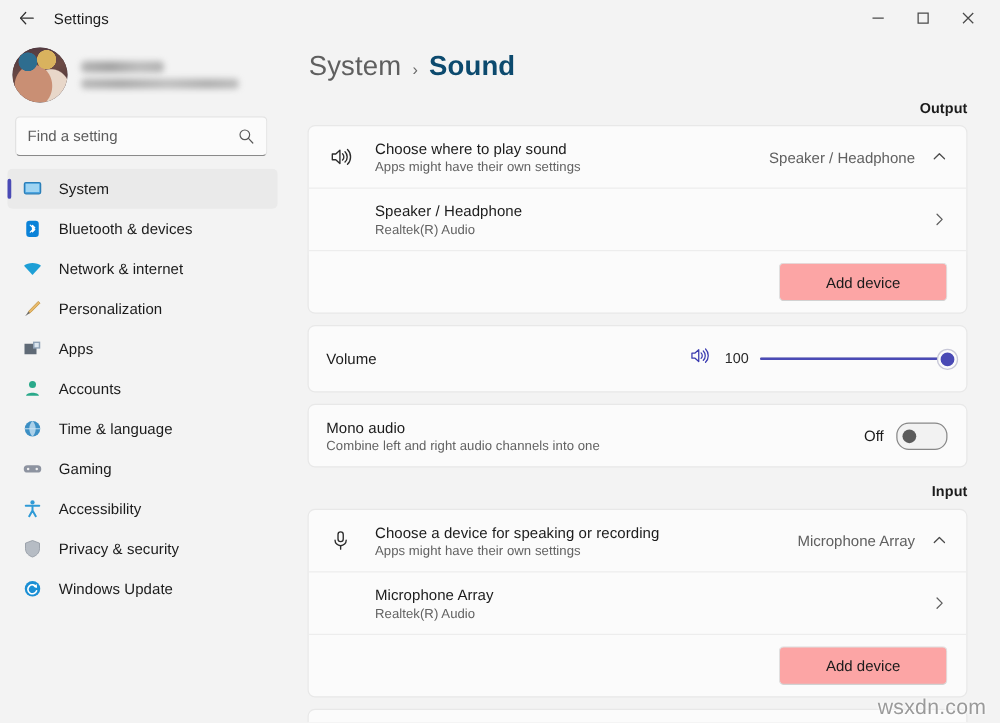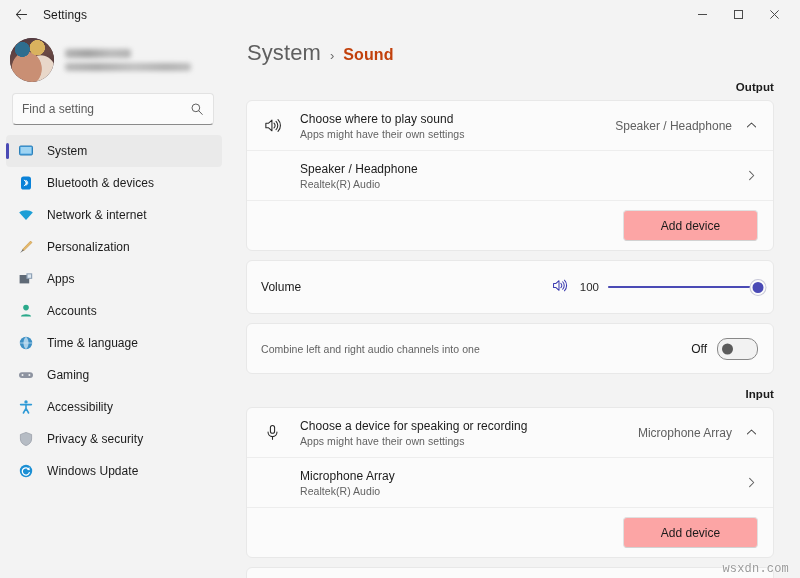--- a/index.html
+++ b/index.html
@@ -217,23 +217,23 @@
   .crumb-parent {
     font-size: 22px;
     color: #5f5f5f;
     letter-spacing: .1px;
   }
   .crumb-sep {
     font-size: 13px;
     color: #6a6a6a;
   }
   .crumb-current {
-    font-size: 16px;
+    font-size: 22px;
     font-weight: bold;
-    color: #c2410c;
+    color: #0c4a6e;
     letter-spacing: .1px;
   }
   .section-label {
     font-size: 11.5px;
     font-weight: bold;
     color: #1b1b1b;
     margin: 0 0 7px 2px;
     letter-spacing: .1px;
     text-align: right;
   }
@@ -385,26 +385,25 @@
     background: #5b5b5b;
     top: 50%;
     left: 4px;
     transform: translateY(-50%);
   }
 
   .watermark {
     position: absolute;
     right: 3px;
     bottom: 2px;
-    font-size: 12px;
+    font-size: 17px;
     color: #9a9a9a;
     letter-spacing: .2px;
     z-index: 20;
     text-shadow: 0 0 2px #ffffff, 0 0 3px #ffffff;
-    font-family: Liberation Mono, monospace;
   }
 </style>
 </head>
 <body>
 
 <div class="window">
 
   <div class="titlebar">
     <div class="back-btn">
       <span>
@@ -653,20 +652,21 @@
               <div class="slider-fill" style="width:100%"></div>
               <div class="slider-thumb" style="left:100%"></div>
             </div>
           </div>
         </div>
       </div>
 
       <div class="card">
         <div class="row">
           <div class="row-texts">
+            <span class="row-title">Mono audio</span>
             <span class="row-sub">Combine left and right audio channels into one</span>
           </div>
           <div class="toggle-area">
             <span class="toggle-label">Off</span>
             <div class="toggle">
               <div class="knob"></div>
             </div>
           </div>
         </div>
       </div>

